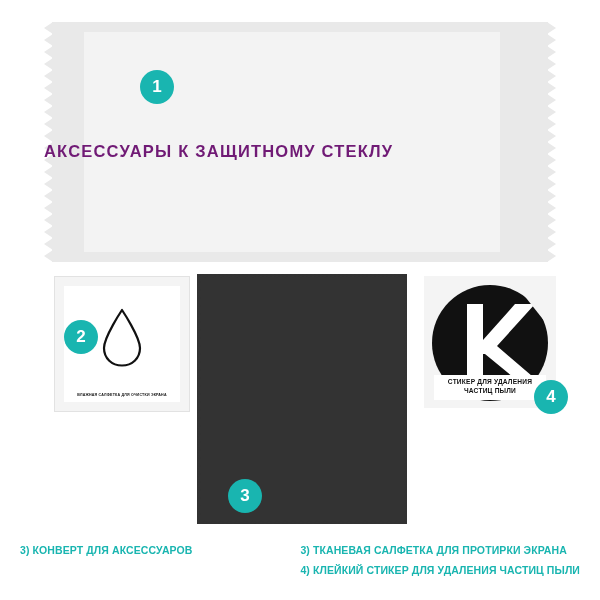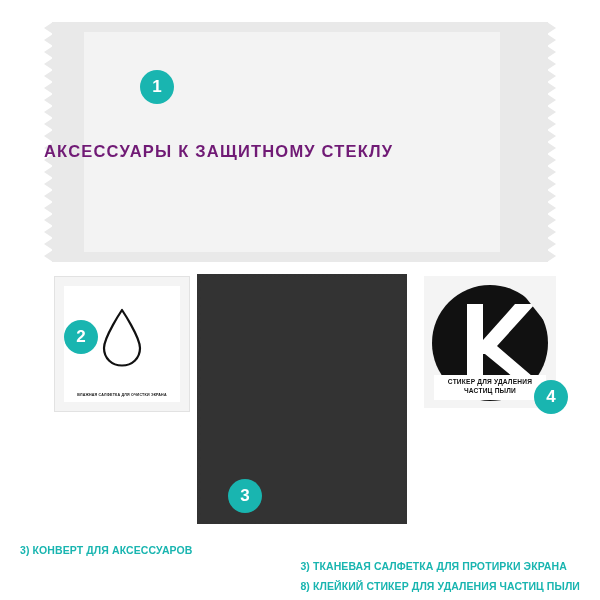--- a/index.html
+++ b/index.html
@@ -169,21 +169,21 @@
   .legend {
     position: absolute;
     left: 20px;
     top: 540px;
     width: 560px;
     display: flex;
   }
   .legend-col {
     width: 50%;
   }
-  .legend-col.right { padding-left: 8px; margin-top: 16px; }
+  .legend-col.right { padding-left: 8px; }
   .legend-item {
     font-size: 10.5px;
     font-weight: bold;
     color: #19b5b0;
     letter-spacing: 0.1px;
     line-height: 20px;
     white-space: nowrap;
   }
 </style>
 </head>
@@ -251,17 +251,17 @@
     </div>
   </div>
   <div class="badge badge-4">4</div>
 
   <div class="legend">
     <div class="legend-col left">
       <div class="legend-item">3) КОНВЕРТ ДЛЯ АКСЕССУАРОВ</div>
     </div>
     <div class="legend-col right">
       <div class="legend-item">3) ТКАНЕВАЯ САЛФЕТКА ДЛЯ ПРОТИРКИ ЭКРАНА</div>
-      <div class="legend-item">8) КЛЕЙКИЙ СТИКЕР ДЛЯ УДАЛЕНИЯ ЧАСТИЦ ПЫЛИ</div>
+      <div class="legend-item">4) КЛЕЙКИЙ СТИКЕР ДЛЯ УДАЛЕНИЯ ЧАСТИЦ ПЫЛИ</div>
     </div>
   </div>
 
 </div>
 
 </body></html>

